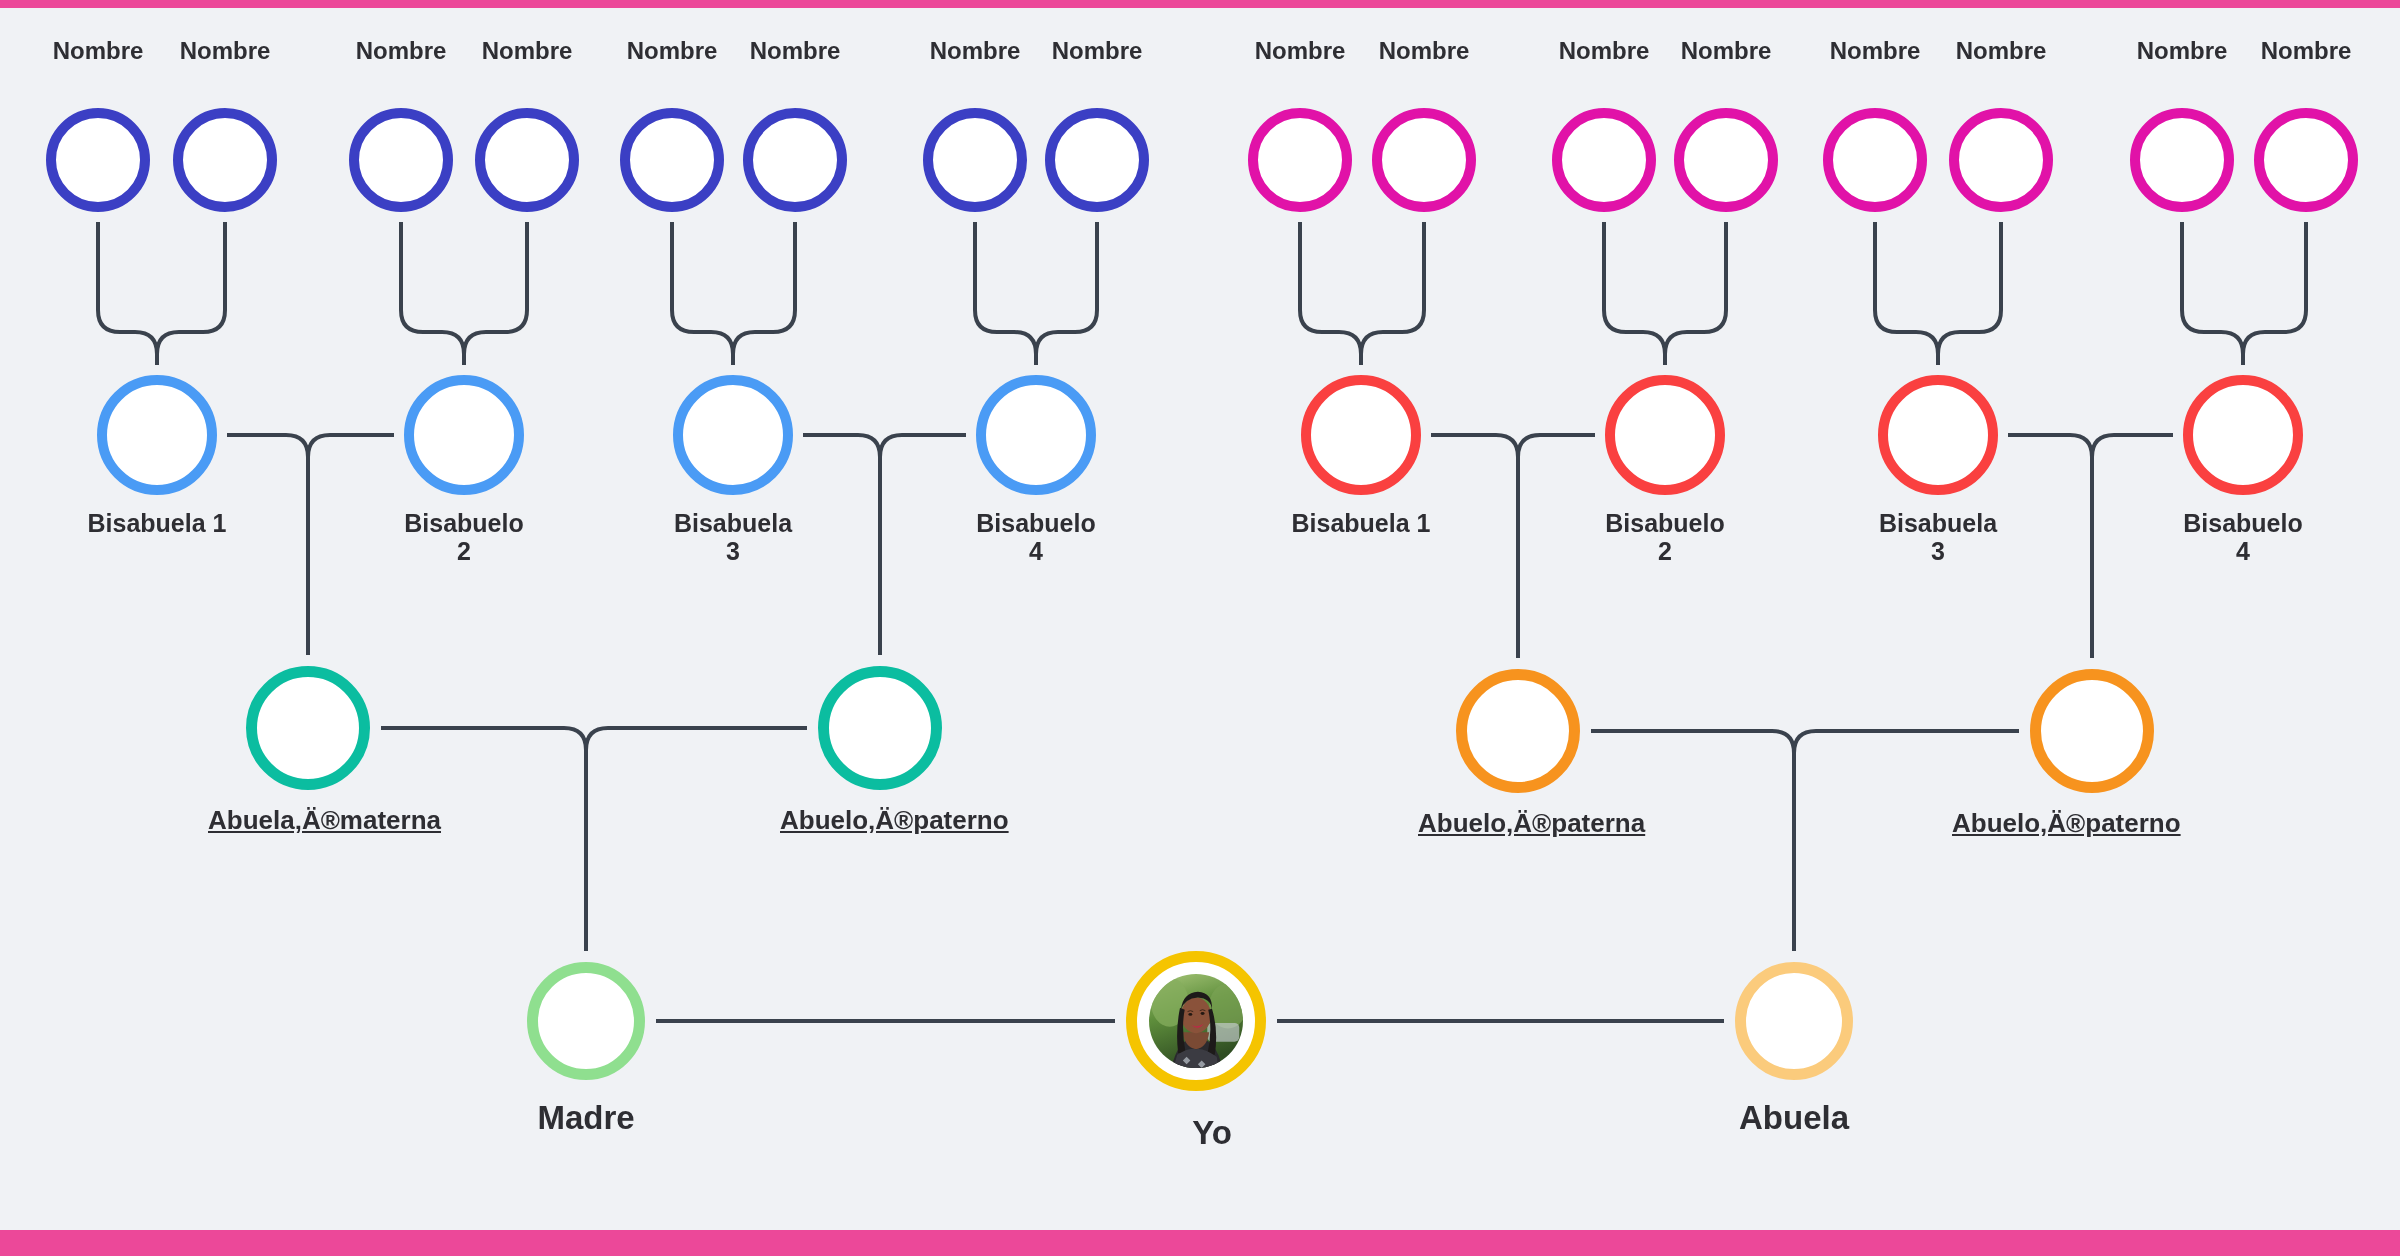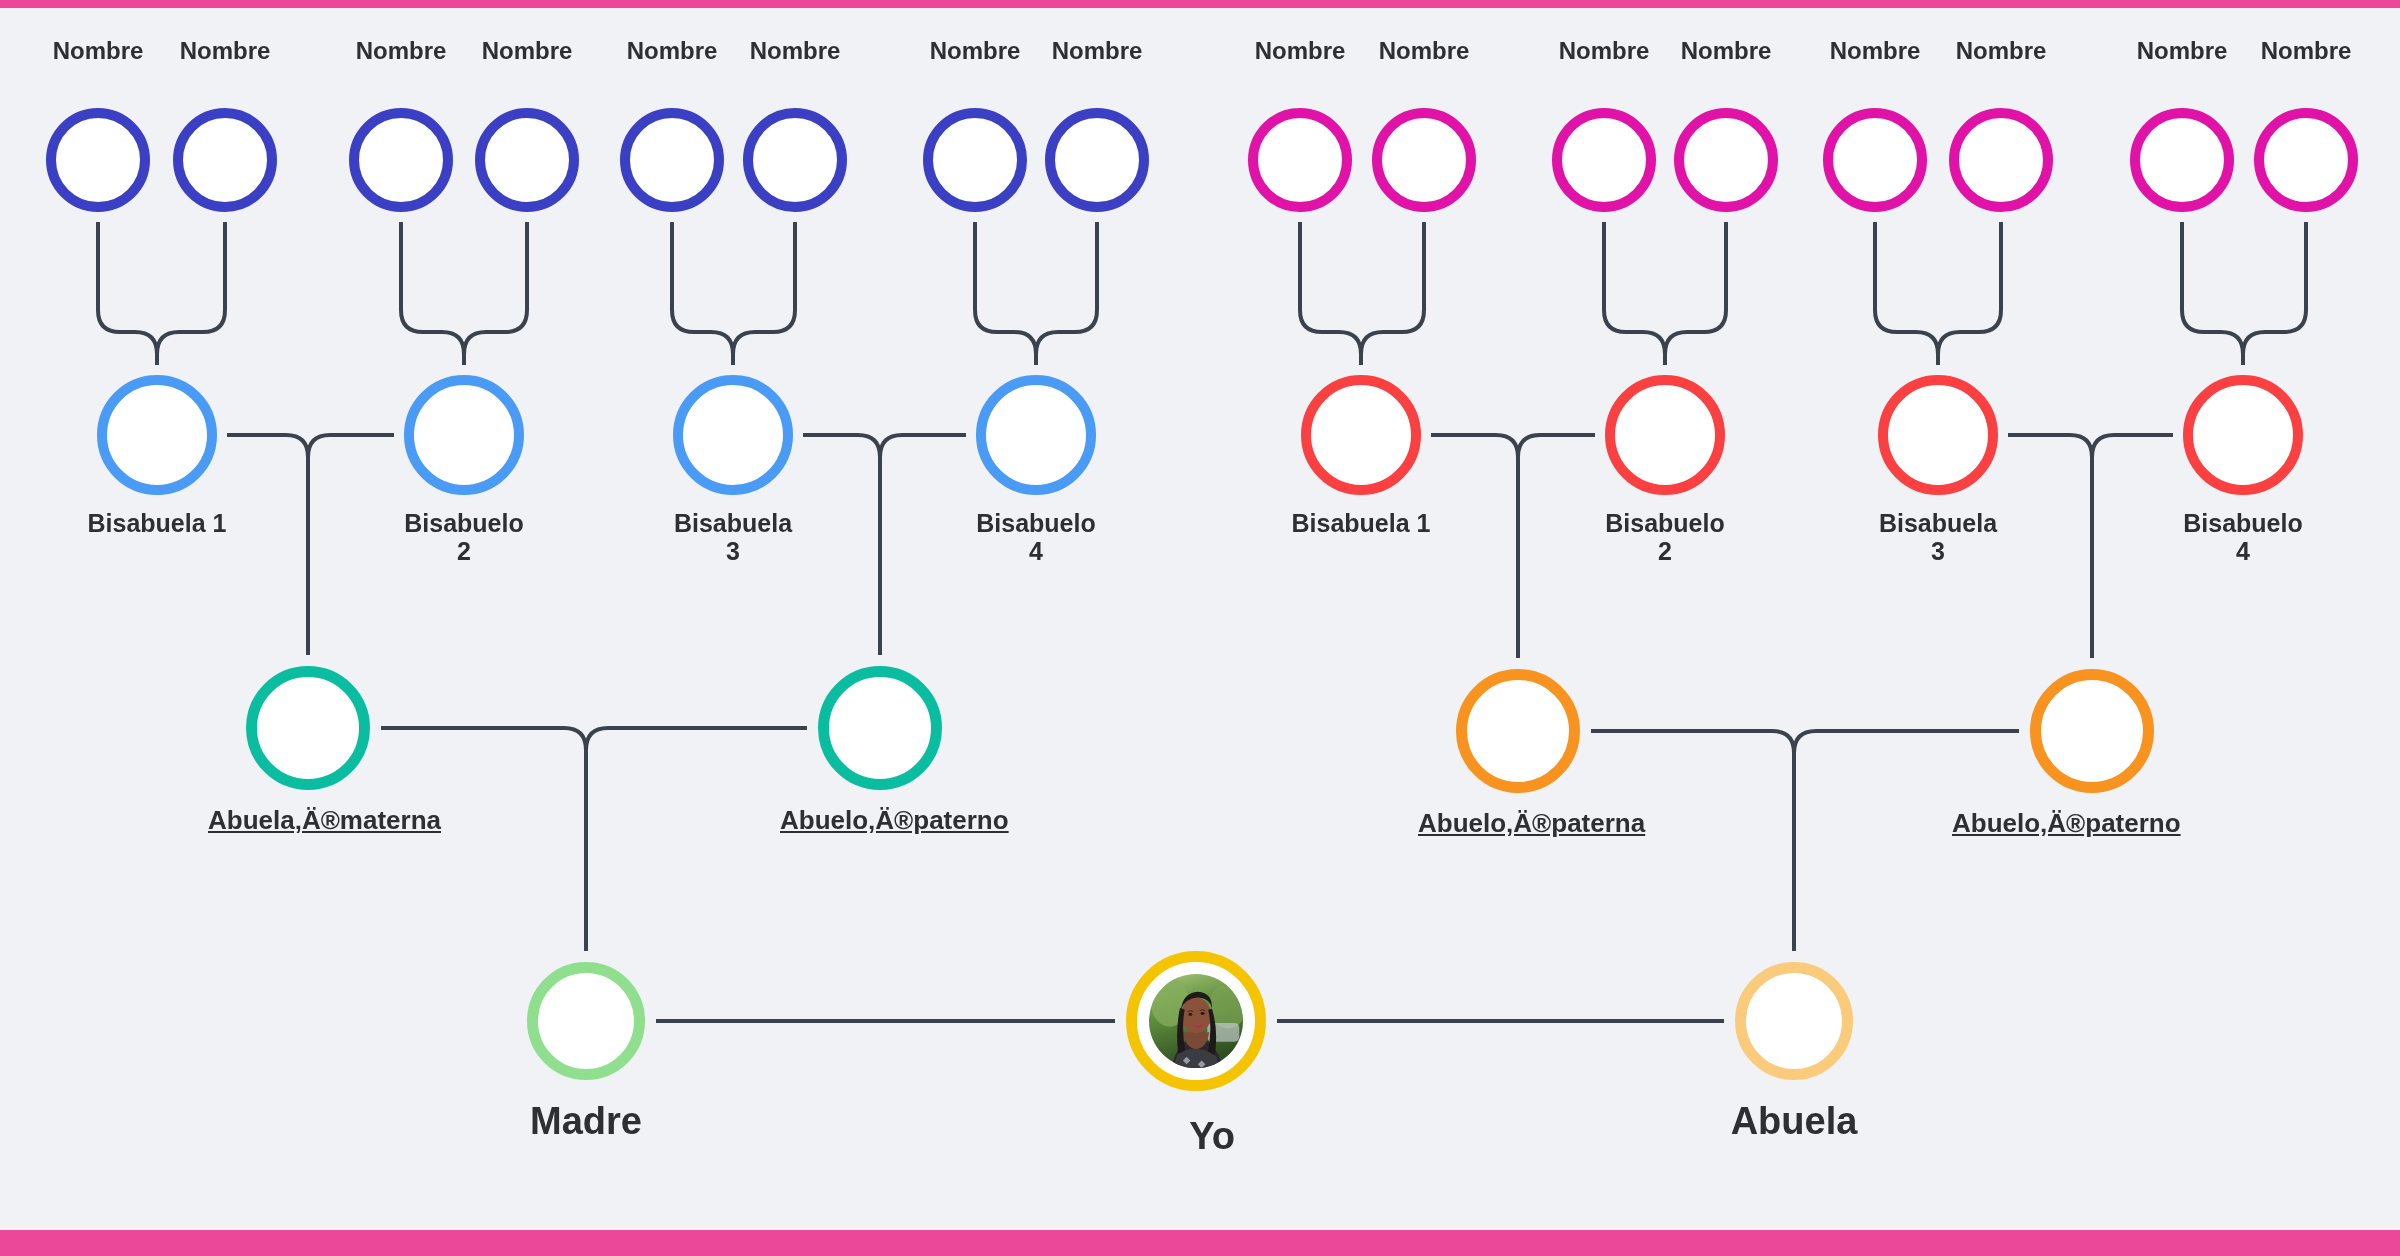--- a/index.html
+++ b/index.html
@@ -56,21 +56,21 @@
     position: absolute;
     text-align: center;
     font-weight: bold;
     color: #2e2e33;
     line-height: 1.12;
     white-space: pre-line;
   }
   .label.top { font-size: 24px; }
   .label.sub { font-size: 25px; }
   .label.mid { font-size: 26px; text-decoration: underline; }
-  .label.big { font-size: 38px; }
+  .label.big { font-size: 33px; }
 </style>
 </head>
 <body>
 
 <div id="stage">
   <div id="canvas">
     <svg id="links" viewBox="0 0 2400 1222" xmlns="http://www.w3.org/2000/svg">
         <path d="M98 214 V302 Q98 324 120 324 H135 Q157 324 157 346" fill="none" stroke="#3a424d" stroke-width="4" stroke-linecap="butt"></path>
         <path d="M225 214 V302 Q225 324 203 324 H179 Q157 324 157 346" fill="none" stroke="#3a424d" stroke-width="4" stroke-linecap="butt"></path>
         <path d="M157 346 V357" fill="none" stroke="#3a424d" stroke-width="4" stroke-linecap="butt"></path>

